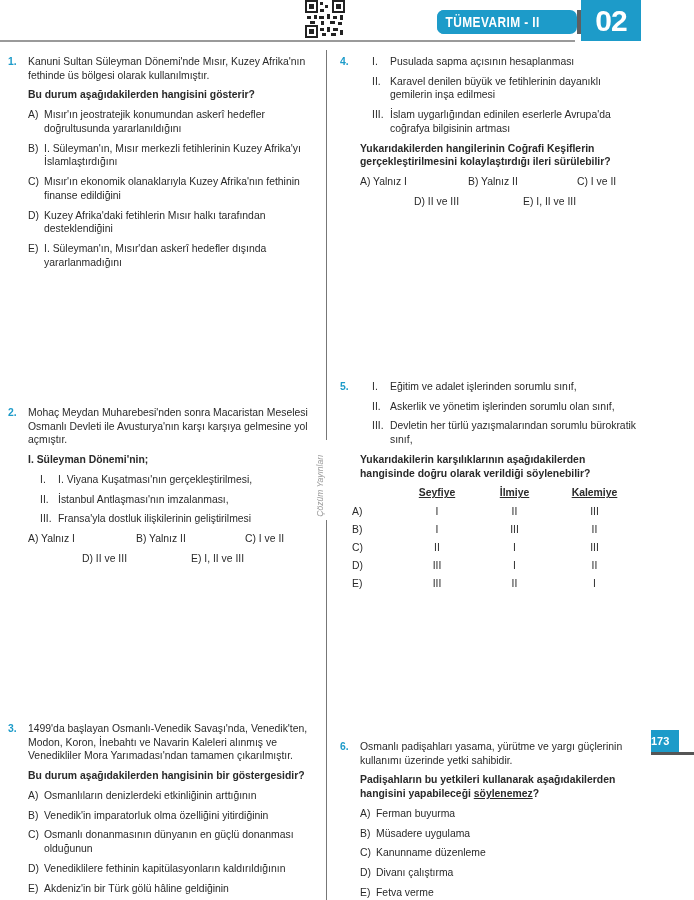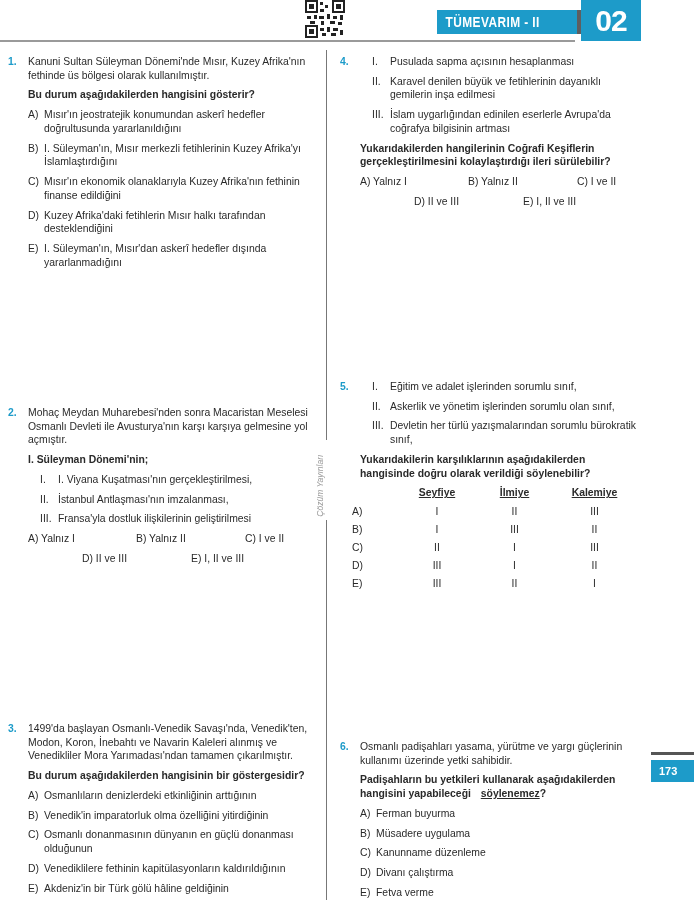--- a/index.html
+++ b/index.html
@@ -3,52 +3,52 @@
 <meta charset="utf-8">
 <style>
   * { margin:0; padding:0; box-sizing:border-box; }
   html, body { width:694px; height:900px; background:#ffffff; overflow:hidden; }
   body { position:relative; font-family:"Liberation Sans", sans-serif; color:#2a2a2a; font-size:10.4px; line-height:1.32; }
 
   .qr { position:absolute; left:305px; top:0; width:40px; height:38px; }
   .header-line { position:absolute; left:0; top:40px; width:575px; height:2px; background:#9a9a9a; }
   .header-badge { position:absolute; left:437px; top:10px; height:24px; display:flex; }
   .hb-title { background:#1d9bc9; color:#fff; font-weight:bold; font-size:14px; padding:0 12px 0 10px; line-height:24px; letter-spacing:0.5px; font-family:"Liberation Sans", sans-serif; transform:scaleX(0.85); transform-origin:left; }
-  .hb-title-wrap { background:#1d9bc9; width:140px; height:24px; overflow:hidden; }
+  .hb-title-wrap { background:#1d9bc9; width:140px; height:24px; overflow:hidden;border-radius:7px; }
   .hb-test { background:#5e5e60; color:#fff; font-weight:bold; font-size:13px; width:40px; line-height:24px; text-align:center; }
   .hb-num { position:absolute; left:581px; top:0; width:60px; height:41px; background:#1d9bc9; color:#fff; font-weight:bold; font-size:30px; line-height:42px; text-align:center; letter-spacing:-1px; }
 
   .col-divider { position:absolute; left:326px; top:50px; width:1px; height:850px; background:#777; }
   .divider-gap { position:absolute; left:318px; top:440px; width:18px; height:80px; background:#fff; }
   .publisher { position:absolute; left:314px; top:480px; transform:rotate(-90deg); transform-origin:center; font-size:8.5px; font-style:italic; color:#9a9a9a; white-space:nowrap; width:80px; margin-left:-33px; text-align:center; }
 
   .q { position:absolute; }
   .qnum { position:absolute; left:0; top:0; color:#1d9bc9; font-weight:bold; }
   .qbody { margin-left:20px; }
   .p { margin-bottom:6px; }
   .bold { font-weight:bold; }
   .opt { display:flex; margin-bottom:6px; }
   .opt-letter { width:16px; flex:none; }
   .opt-text { flex:1; }
   .roman { display:flex; margin-bottom:6px; }
   .roman-num { width:18px; flex:none; }
   .roman-text { flex:1; }
   .inline-opts { position:relative; height:38px; }
   .inline-opts span { position:absolute; }
-  .u { text-decoration:underline;margin-left:7px; }
+  .u { text-decoration:underline; }
 
   table.q5 { border-collapse:collapse; margin-left:-8px; margin-top:6px; }
   table.q5 th { font-weight:bold; text-decoration:underline; padding:0 0 5px 0; text-align:center; font-size:10.4px; }
   table.q5 td { padding:0 0 4.3px 0; text-align:center; font-size:10.4px; }
   table.q5 td.l { text-align:left; width:50px; }
   table.q5 .c1 { width:70px; }
   table.q5 .c2 { width:85px; }
   table.q5 .c3 { width:75px; }
 
-  .page-num { position:absolute; left:651px; top:730px; width:44px; height:22px; background:#1d9bc9; color:#fff; font-weight:bold; font-size:11px; line-height:22px; padding-left:8px;margin-top:30px; }
+  .page-num { position:absolute; left:651px; top:730px; width:28px; height:22px; background:#1d9bc9; color:#fff; font-weight:bold; font-size:11px; line-height:22px; padding-left:0; }
   .page-num-shadow { position:absolute; left:651px; top:752px; width:43px; height:3px; background:#555; }
 </style>
 </head>
 <body>
 
 <svg class="qr" viewBox="0 0 40 38">
   <rect x="0" y="0" width="40" height="38" fill="#fff"></rect>
   <rect x="1" y="1" width="11" height="11" fill="none" stroke="#222" stroke-width="2"></rect>
   <rect x="4" y="4" width="5" height="5" fill="#222"></rect>
   <rect x="28" y="1" width="11" height="11" fill="none" stroke="#222" stroke-width="2"></rect>

